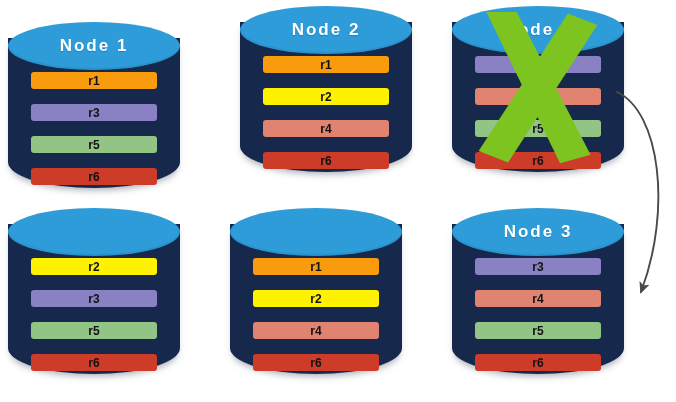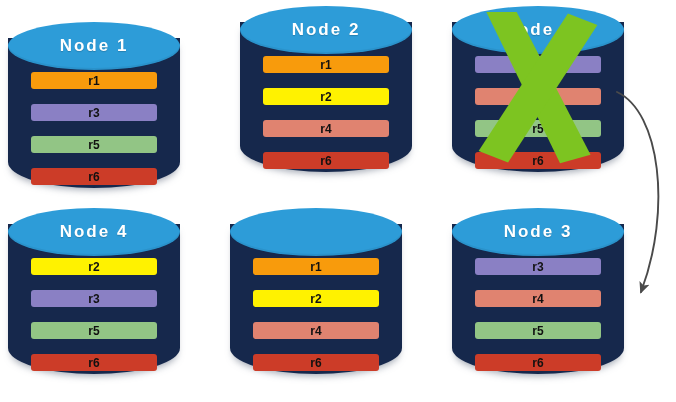--- a/index.html
+++ b/index.html
@@ -149,21 +149,20 @@
         <svg class="fail-cross" viewBox="0 0 132 152">
           <g fill="#7DC421" transform="rotate(3 66 76)">
             <path d="M10 2 L40 0 L122 140 L92 150 Z"></path>
             <path d="M92 0 L122 10 L40 152 L10 142 Z"></path>
           </g>
         </svg>
       </div>
       <div class="node" style="left: 0px; top: 202px;">
         <div class="cyl-body"></div>
         <div class="cyl-top"></div>
-        <div class="node-title">Node 4</div>
         <div class="records">
           <div class="record" style="background: rgb(255, 242, 0);">r2</div>
           <div class="record" style="background: rgb(138, 128, 196);">r3</div>
           <div class="record" style="background: rgb(146, 197, 133);">r5</div>
           <div class="record" style="background: rgb(204, 60, 40);">r6</div>
         </div>
       </div>
       <div class="node" style="left: 222px; top: 202px;">
         <div class="cyl-body"></div>
         <div class="cyl-top"></div>

